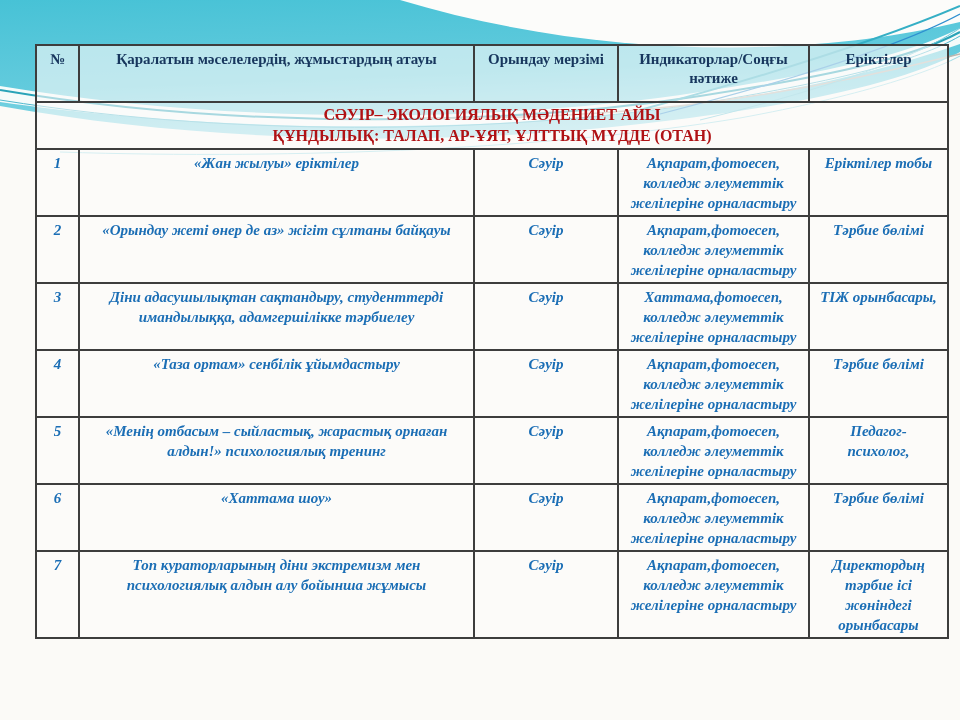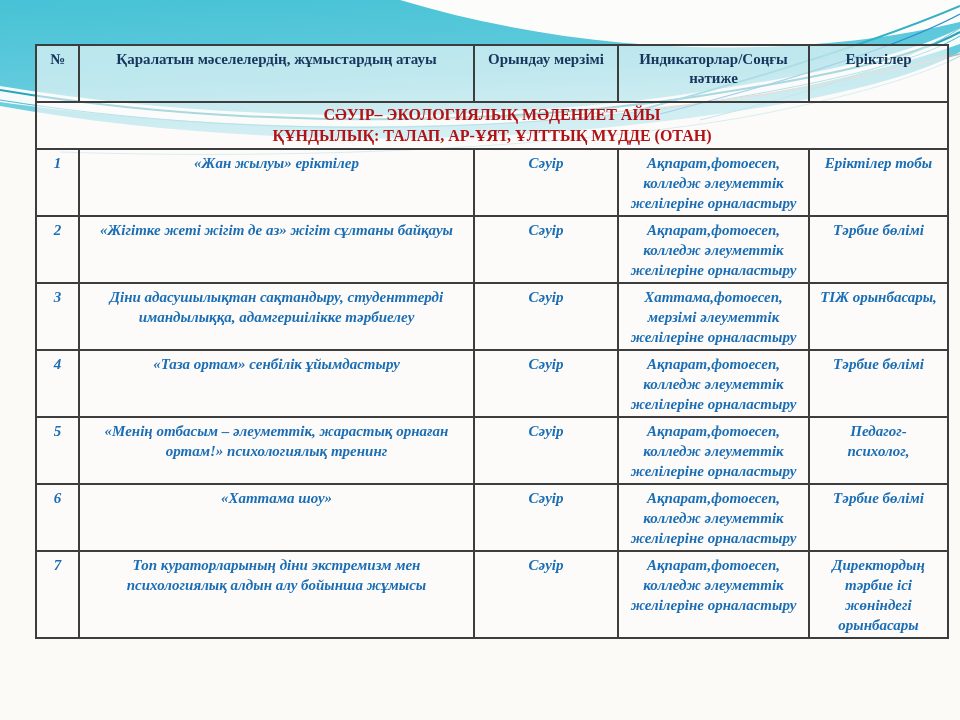--- a/index.html
+++ b/index.html
@@ -106,42 +106,42 @@
 
       <tr class="rowdata r1">
         <td>1</td>
         <td>«Жан жылуы» еріктілер</td>
         <td>Сәуір</td>
         <td>Ақпарат,фотоесеп, колледж әлеуметтік желілеріне орналастыру</td>
         <td class="cell-resp">Еріктілер тобы</td>
       </tr>
       <tr class="rowdata r2">
         <td>2</td>
-        <td>«Жігітке жеті жігіт де аз» жігіт сұлтаны байқауы</td>
+        <td>«Орындау жеті өнер де аз» жігіт сұлтаны байқауы</td>
         <td>Сәуір</td>
         <td>Ақпарат,фотоесеп, колледж әлеуметтік желілеріне орналастыру</td>
         <td class="cell-resp">Тәрбие бөлімі</td>
       </tr>
       <tr class="rowdata r3">
         <td>3</td>
         <td>Діни адасушылықтан сақтандыру, студенттерді имандылыққа, адамгершілікке тәрбиелеу</td>
         <td>Сәуір</td>
-        <td>Хаттама,фотоесеп, мерзімі әлеуметтік желілеріне орналастыру</td>
+        <td>Хаттама,фотоесеп, колледж әлеуметтік желілеріне орналастыру</td>
         <td class="cell-resp">ТІЖ орынбасары,</td>
       </tr>
       <tr class="rowdata r4">
         <td>4</td>
         <td>«Таза ортам» сенбілік ұйымдастыру</td>
         <td>Сәуір</td>
         <td>Ақпарат,фотоесеп, колледж әлеуметтік желілеріне орналастыру</td>
         <td class="cell-resp">Тәрбие бөлімі</td>
       </tr>
       <tr class="rowdata r5">
         <td>5</td>
-        <td>«Менің отбасым – әлеуметтік, жарастық орнаған ортам!» психологиялық тренинг</td>
+        <td>«Менің отбасым – сыйластық, жарастық орнаған алдын!» психологиялық тренинг</td>
         <td>Сәуір</td>
         <td>Ақпарат,фотоесеп, колледж әлеуметтік желілеріне орналастыру</td>
         <td class="cell-resp">Педагог-психолог,</td>
       </tr>
       <tr class="rowdata r6">
         <td>6</td>
         <td>«Хаттама шоу»</td>
         <td>Сәуір</td>
         <td>Ақпарат,фотоесеп, колледж әлеуметтік желілеріне орналастыру</td>
         <td class="cell-resp">Тәрбие бөлімі</td>

